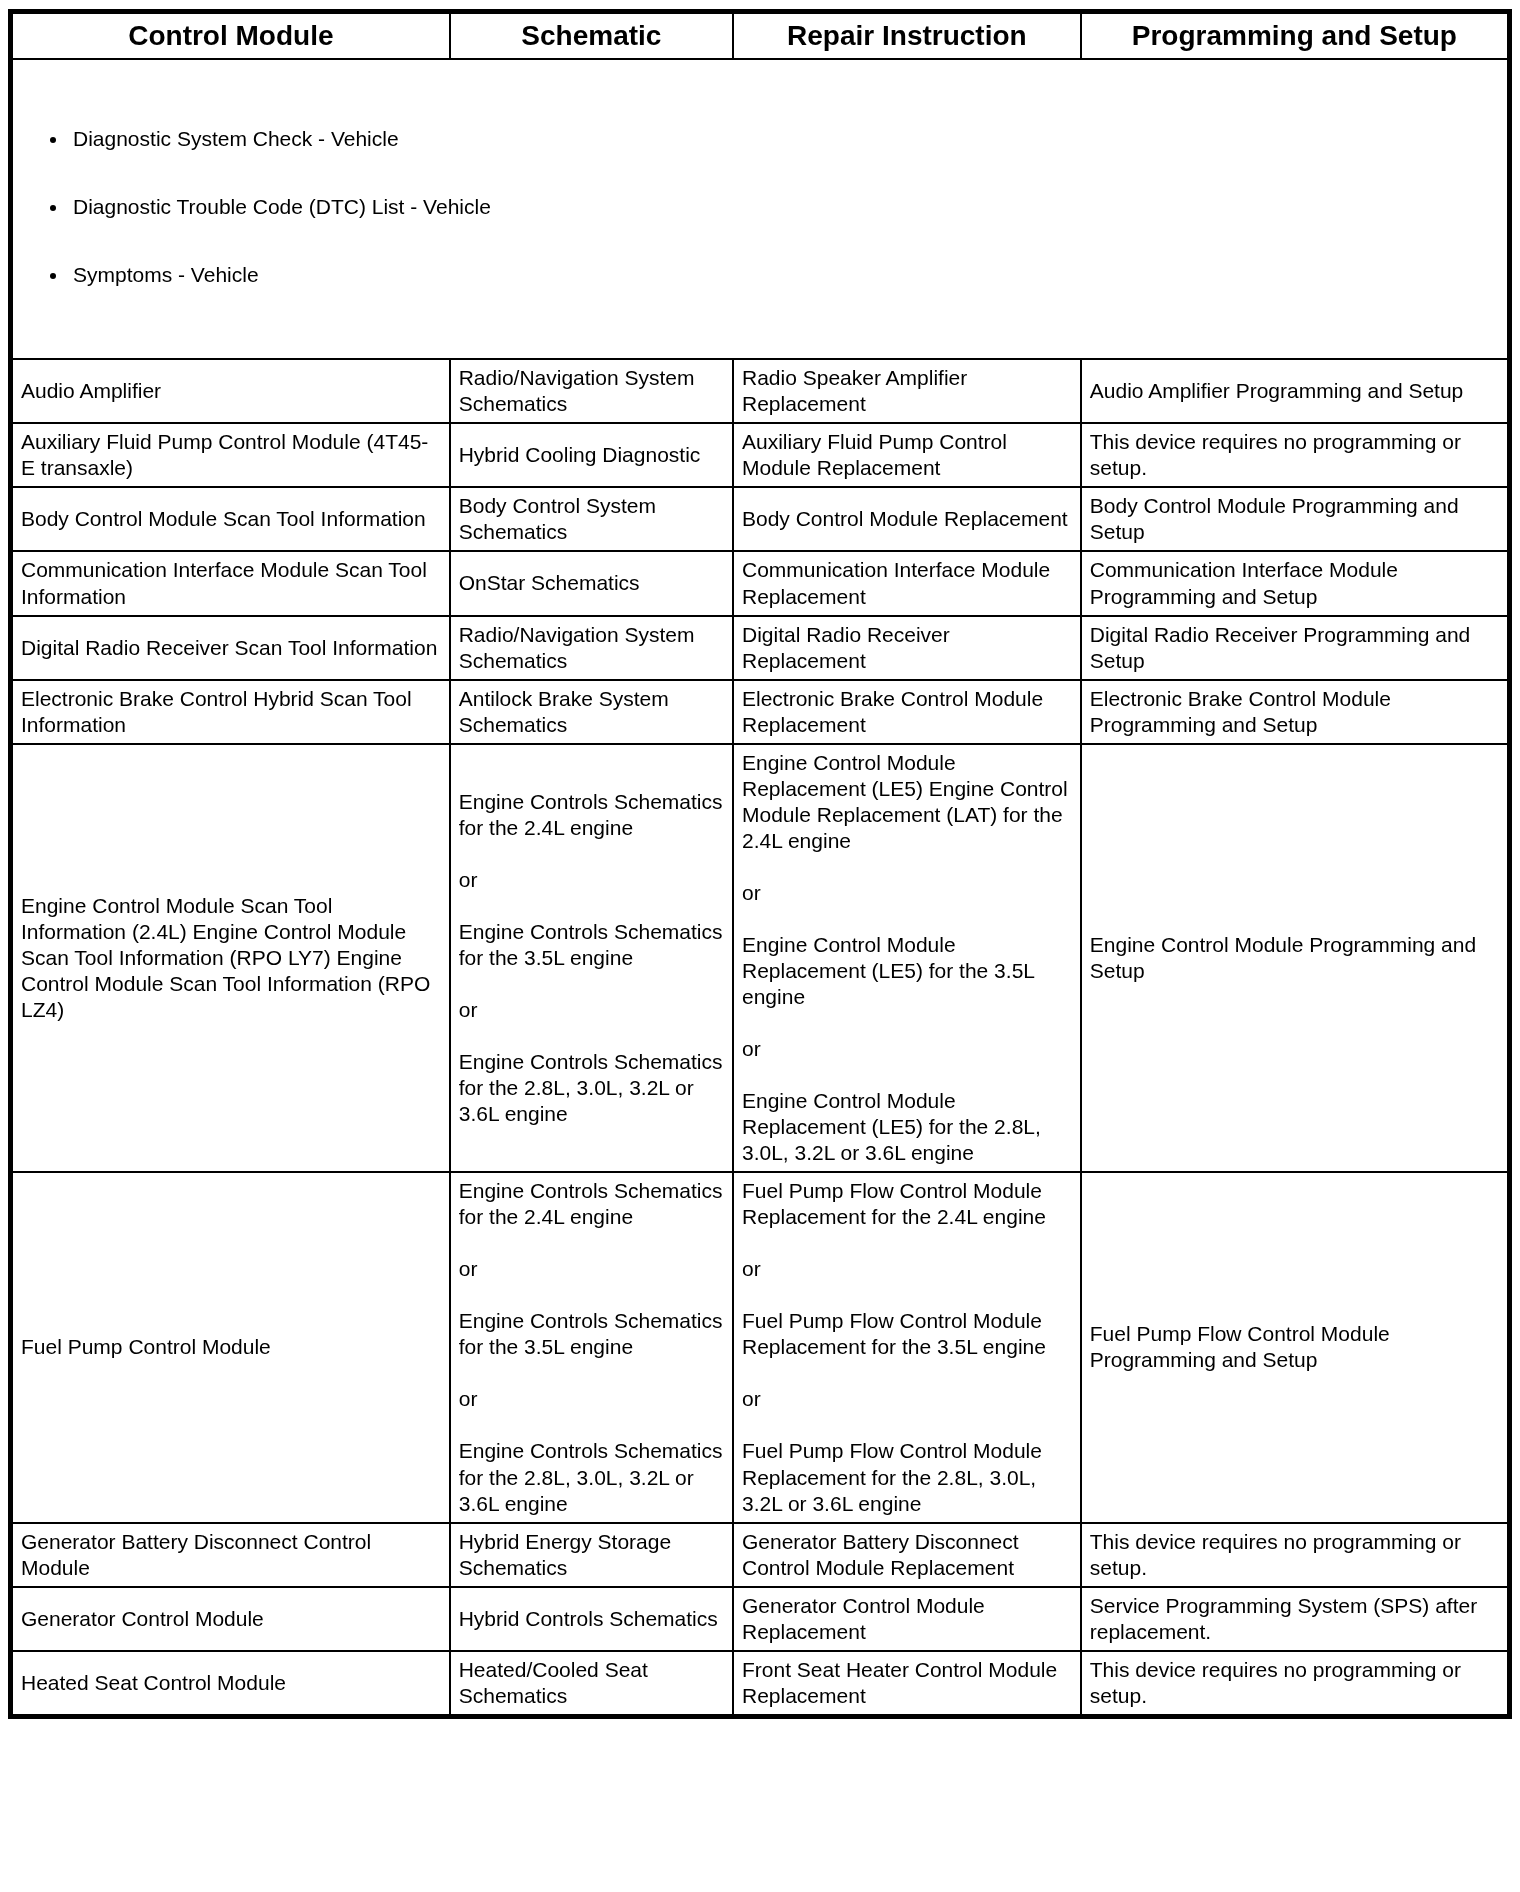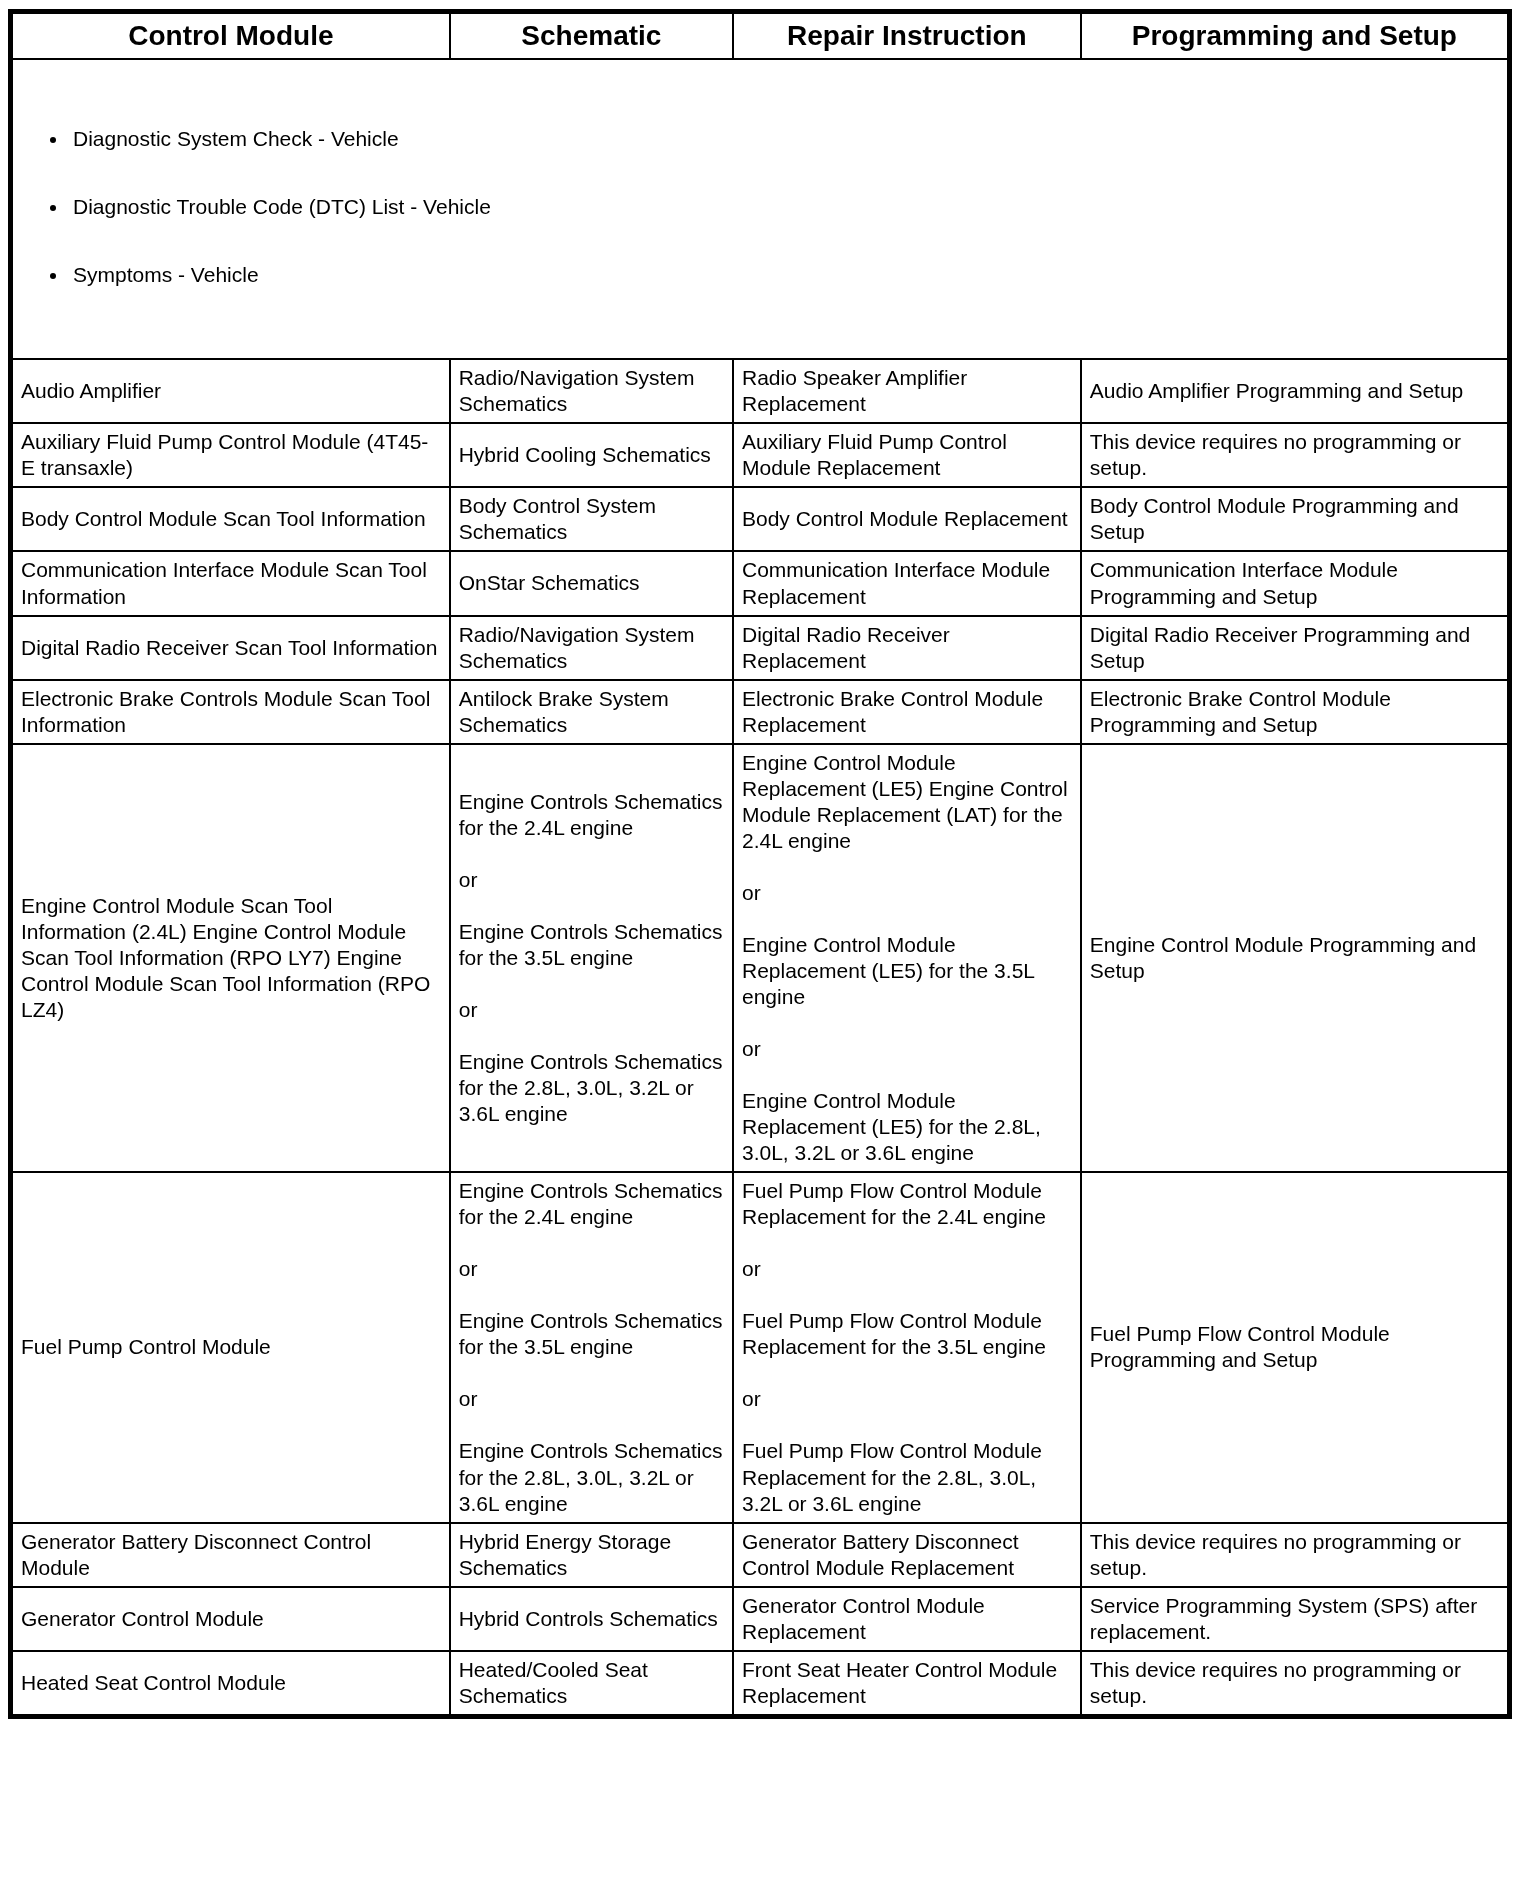--- a/index.html
+++ b/index.html
@@ -89,21 +89,21 @@
     </tr>
 
     <tr>
       <td>Audio Amplifier</td>
       <td>Radio/Navigation System Schematics</td>
       <td>Radio Speaker Amplifier Replacement</td>
       <td>Audio Amplifier Programming and Setup</td>
     </tr>
     <tr>
       <td>Auxiliary Fluid Pump Control Module (4T45-E transaxle)</td>
-      <td>Hybrid Cooling Schematics</td>
+      <td>Hybrid Cooling Diagnostic</td>
       <td>Auxiliary Fluid Pump Control Module Replacement</td>
       <td>This device requires no programming or setup.</td>
     </tr>
     <tr>
       <td>Body Control Module Scan Tool Information</td>
       <td>Body Control System Schematics</td>
       <td>Body Control Module Replacement</td>
       <td>Body Control Module Programming and Setup</td>
     </tr>
     <tr>
@@ -112,21 +112,21 @@
       <td>Communication Interface Module Replacement</td>
       <td>Communication Interface Module Programming and Setup</td>
     </tr>
     <tr>
       <td>Digital Radio Receiver Scan Tool Information</td>
       <td>Radio/Navigation System Schematics</td>
       <td>Digital Radio Receiver Replacement</td>
       <td>Digital Radio Receiver Programming and Setup</td>
     </tr>
     <tr>
-      <td>Electronic Brake Controls Module Scan Tool Information</td>
+      <td>Electronic Brake Control Hybrid Scan Tool Information</td>
       <td>Antilock Brake System Schematics</td>
       <td>Electronic Brake Control Module Replacement</td>
       <td>Electronic Brake Control Module Programming and Setup</td>
     </tr>
     <tr>
       <td>Engine Control Module Scan Tool Information (2.4L) Engine Control Module Scan Tool Information (RPO LY7) Engine Control Module Scan Tool Information (RPO LZ4)</td>
       <td>Engine Controls Schematics for the 2.4L engine
 
 or
 

